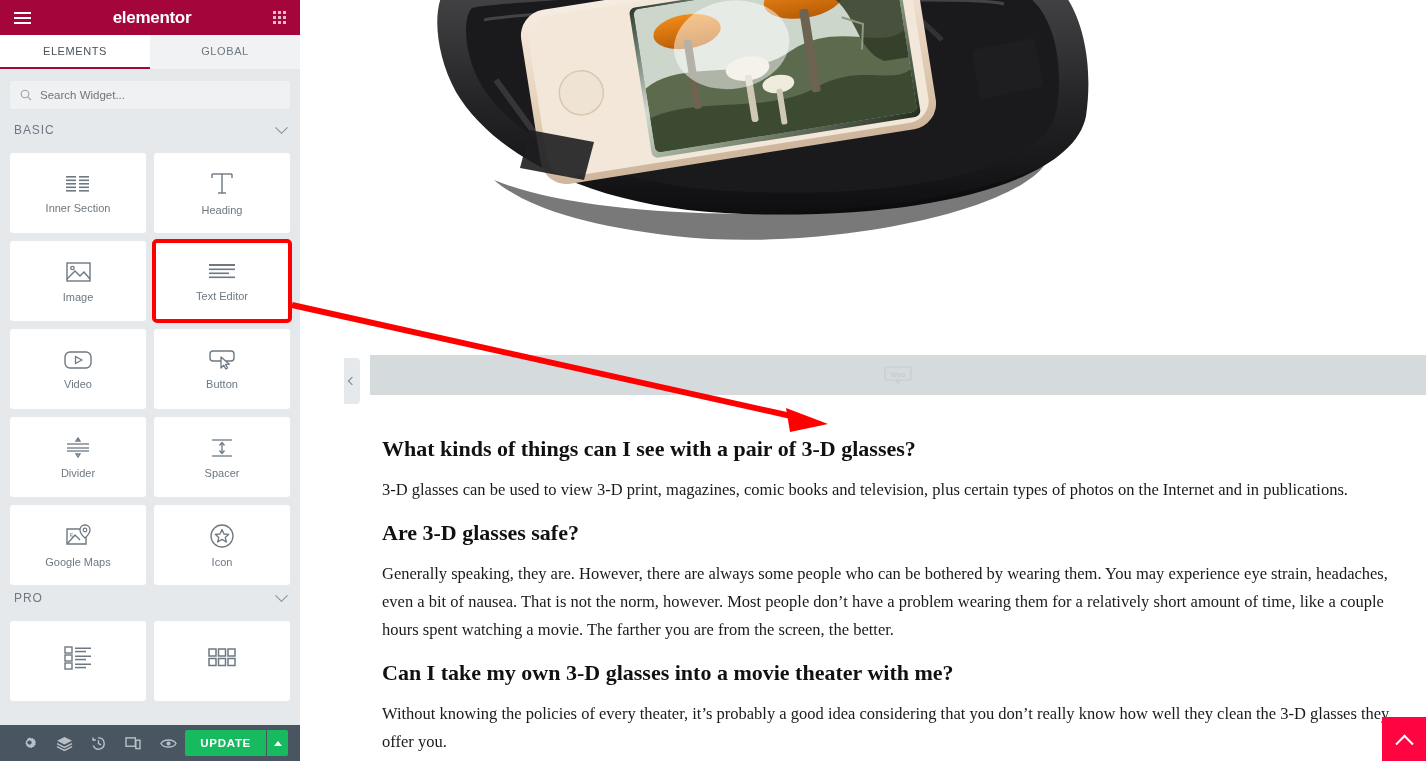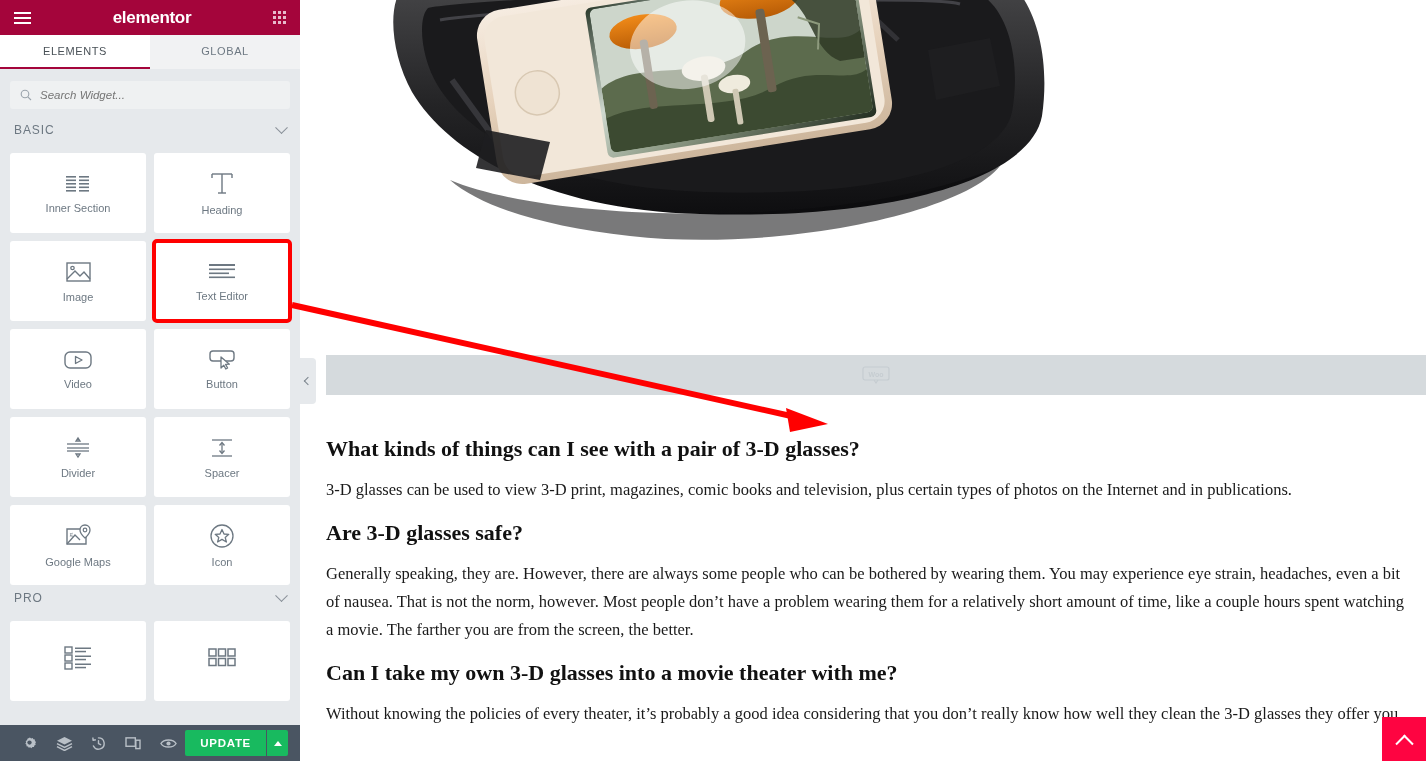--- a/index.html
+++ b/index.html
@@ -2,21 +2,21 @@
 <html><head>
 <meta charset="utf-8">
 <style>
   * { box-sizing: border-box; margin: 0; padding: 0; }
   html, body {
     width: 1426px; height: 761px;
     overflow: hidden;
     font-family: "Liberation Sans", sans-serif;
     background: #fff;
   }
-  .app { position: relative; width: 1426px; height: 761px; display: flex; }
+  .app { position: relative; width: 1426px; height: 761px; display: flex; gap: 44px; }
 
   
   .panel {
     width: 300px; height: 761px;
     background: #e6e9ec;
     display: flex; flex-direction: column;
     position: relative; z-index: 5;
   }
   .panel-header {
     height: 35px; background: #a4053b;
@@ -39,21 +39,21 @@
 
   .search-wrap { padding: 12px 10px 8px; flex: 0 0 auto; }
   .search-box {
     height: 28px; background: #eff1f2; border-radius: 3px;
     display: flex; align-items: center; padding: 0 10px; gap: 8px;
   }
   .search-box svg { flex: 0 0 auto; }
   .search-input {
     border: none; background: transparent; outline: none;
     font-family: "Liberation Sans", sans-serif;
-    font-size: 11.5px; font-style: italic; color: #9aa3ab; width: 100%;
+    font-size: 11.5px; color: #9aa3ab; width: 100%;
   }
 
   .widget-scroll { flex: 1; overflow: hidden; padding: 0 10px; }
   .cat-head {
     display: flex; align-items: center; justify-content: space-between;
     padding: 6px 4px 8px; color: #6d7882; font-size: 12px; letter-spacing: .9px;
     cursor: pointer;
   }
   .chev { width: 9px; height: 9px; border-right: 1.6px solid #8a9199; border-bottom: 1.6px solid #8a9199;
           transform: rotate(45deg) translate(-2px,-2px); }
@@ -94,21 +94,21 @@
   .chev-left { width: 6px; height: 6px; border-left: 1.5px solid #7a838c; border-bottom: 1.5px solid #7a838c;
                transform: rotate(45deg); }
 
   .product-img { position: absolute; left: 0; top: -120px; width: 1126px; height: 420px; }
   .gray-band {
     position: absolute; left: 26px; top: 355px; right: 0; height: 40px;
     background: #d5dadd; display: flex; align-items: center; justify-content: center;
   }
   .woo-logo { opacity: .55; }
 
-  .content { position: absolute; left: 26px; top: 420px; right: 0; padding: 0 14px 0 0; }
+  .content { position: absolute; left: 38px; top: 420px; right: 0; padding: 0 14px 0 0; }
   .content h3 {
     font-family: "Liberation Serif", serif;
     font-size: 22px; font-weight: bold; color: #111; margin: 16px 0 0;
   }
   .content p {
     font-family: "Liberation Serif", serif;
     font-size: 16.5px; color: #1a1a1a; line-height: 28px; margin: 14px 0 0;
   }
 
   .scroll-top {

